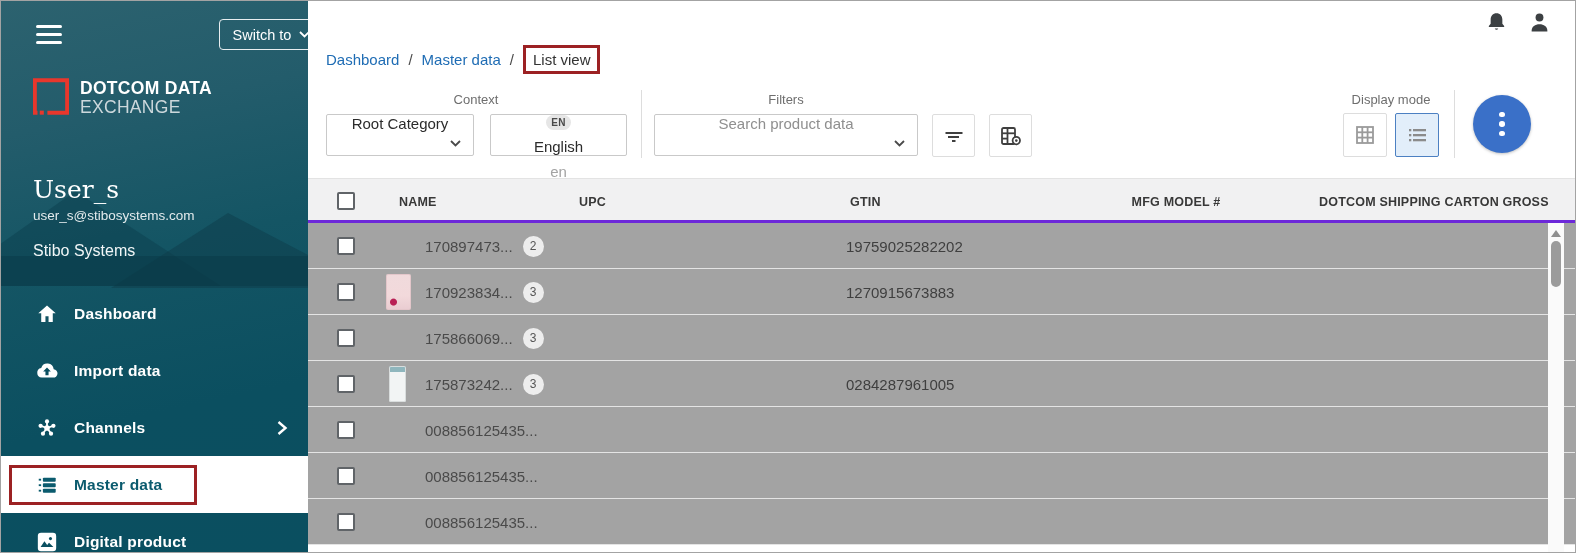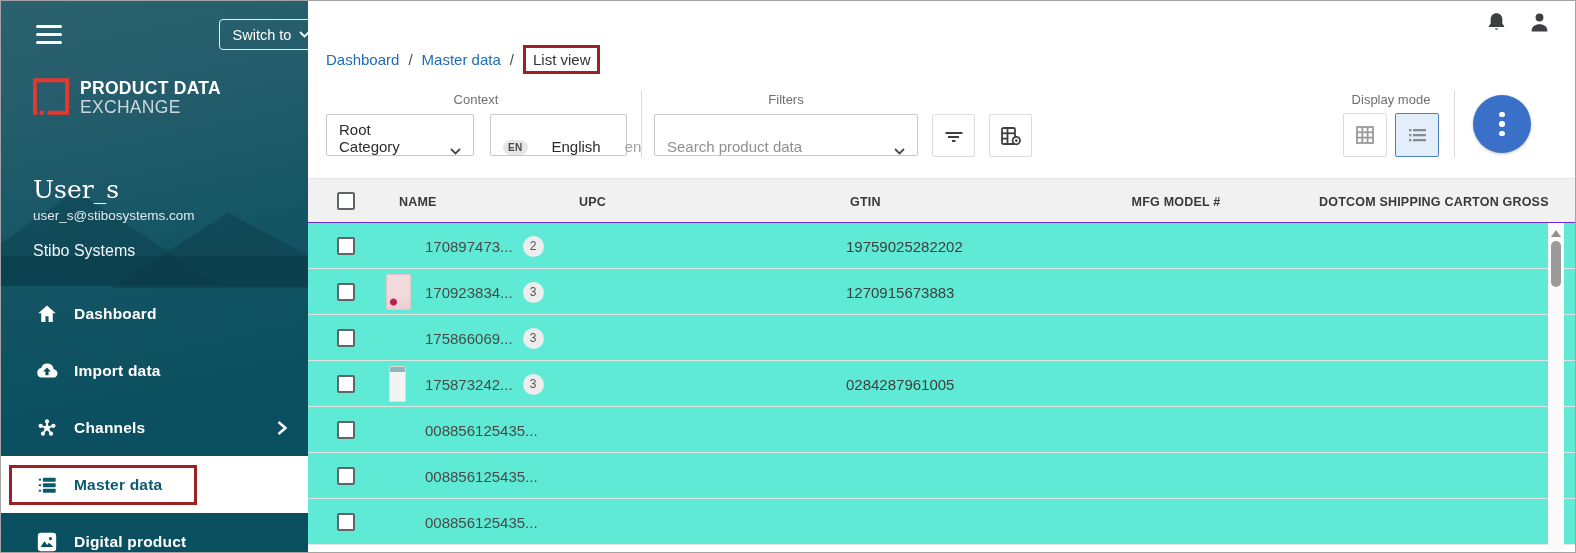--- a/index.html
+++ b/index.html
@@ -67,22 +67,22 @@
   .crumb-current-box { border:3px solid #9c2123; padding:3px 7px; }
   .crumb-current { color:#333; }
 
   .group-label { position:absolute; top:91px; font-size:13px; color:#6e6e6e; text-align:center; }
   .lbl-context { left:18px;  width:300px; }
   .lbl-filters { left:346px; width:264px; }
   .lbl-display { left:1033px; width:100px; }
 
   .dropdown {
     position:absolute; top:113px; height:42px; border:1px solid #c9c9c9; border-radius:2px;
-    background:#fff; display:flex; align-items:flex-end; padding:0 12px; gap:24px;
-    font-size:15px; color:#2b2b2b; cursor:pointer;
+    background:#fff; display:flex; align-items:center; padding:0 12px; gap:8px;
+    font-size:15px; color:#2b2b2b; cursor:pointer;flex-direction:column;
   }
   .dd-chev { margin-left:auto; display:flex; }
   .dd-rootcat { left:18px;  width:148px; }
   .dd-lang    { left:182px; width:137px; }
   .dd-search  { left:346px; width:264px; color:#8f8f8f; }
   .lang-badge { background:#e6e6e6; color:#4a4a4a; font-size:10px; font-weight:bold;
                 border-radius:8px; padding:2px 5px; letter-spacing:.3px; }
   .lang-code { color:#a3a3a3; }
 
   .vdivider { position:absolute; top:89px; width:1px; height:68px; background:#ddd; }
@@ -96,32 +96,32 @@
   .btn-list { left:1087px; top:112px; width:44px; height:44px; background:#e2eefa; border:1px solid #4c80c2; }
   .icon-btn svg { width:24px; height:24px; }
 
   .fab { position:absolute; left:1165px; top:94px; width:58px; height:58px; border-radius:50%;
          background:#3a70c8; display:flex; flex-direction:column; align-items:center; justify-content:center;
          gap:4px; cursor:pointer; box-shadow:0 1px 3px rgba(0,0,0,.25); }
   .fab i { width:5.5px; height:5.5px; border-radius:50%; background:#fff; }
 
   
   .thead { position:absolute; left:0; top:177px; width:1269px; height:45px; background:#f1f1f2;
-           border-top:1px solid #e3e3e3; border-bottom:1px solid #6d28d9; }
+           border-top:1px solid #e3e3e3; border-bottom:3px solid #6d28d9; }
   .th { position:absolute; top:0; height:45px; display:flex; align-items:center;
         font-size:12.5px; font-weight:bold; color:#383838; letter-spacing:.2px; }
   .th-name { left:91px; } .th-upc { left:271px; } .th-gtin { left:542px; }
   .th-mfg { left:785px; width:166px; justify-content:center; }
   .th-dotcom { left:1011px; }
 
   .checkbox { width:18px; height:18px; border:2px solid #606468; border-radius:2px; background:#fff; cursor:pointer; }
   .thead .checkbox { position:absolute; left:29px; top:13px; }
 
   .rows { position:absolute; left:0; top:222px; width:1269px; }
-  .trow { position:relative; height:46px; border-bottom:1px solid #e4e4e4; background:#5eead4; }
+  .trow { position:relative; height:46px; border-bottom:1px solid #e4e4e4; background:#a3a3a3; }
   .trow .checkbox { position:absolute; left:29px; top:14px; }
   .thumb { position:absolute; left:78px; top:5px; width:25px; height:36px; }
   .thumb.pink-product { border-radius:2px;
       background: radial-gradient(circle at 30% 78%, #b92055 0 3px, rgba(0,0,0,0) 4px),
                   linear-gradient(180deg,#f0dadc 0%, #f2d9db 60%, #e9ccd1 100%);
       box-shadow:inset 0 0 0 1px #e3c6ca; }
   .thumb.white-tube { left:81px; width:17px;
       background: linear-gradient(180deg,#8fb6bd 0 16%, #f2f4f4 16% 100%);
       box-shadow:inset 0 0 0 1px #d9dddd; border-radius:2px; }
   .name-wrap { position:absolute; left:117px; top:0; height:46px; display:flex; align-items:center; gap:10px; }
@@ -162,21 +162,21 @@
     </button>
 
     <div class="logo">
       <div class="logo-mark">
         <svg width="36" height="39" viewBox="0 0 40 42">
           <path d="M16 39 H38 V3 H2 V39 H5" fill="none" stroke="#e8372c" stroke-width="4.5"></path>
           <rect x="7.5" y="36.7" width="4.5" height="4.5" fill="#e8372c"></rect>
         </svg>
       </div>
       <div class="logo-text">
-        <div class="logo-line1">PRODUCT DATA</div>
+        <div class="logo-line1">DOTCOM DATA</div>
         <div class="logo-line2">EXCHANGE</div>
       </div>
     </div>
 
     <div class="user-name">User_s</div>
     <div class="user-email">user_s@stibosystems.com</div>
     <div class="user-org">Stibo Systems</div>
 
     <nav class="nav" id="sidebar-nav">
         <div class="nav-item">

